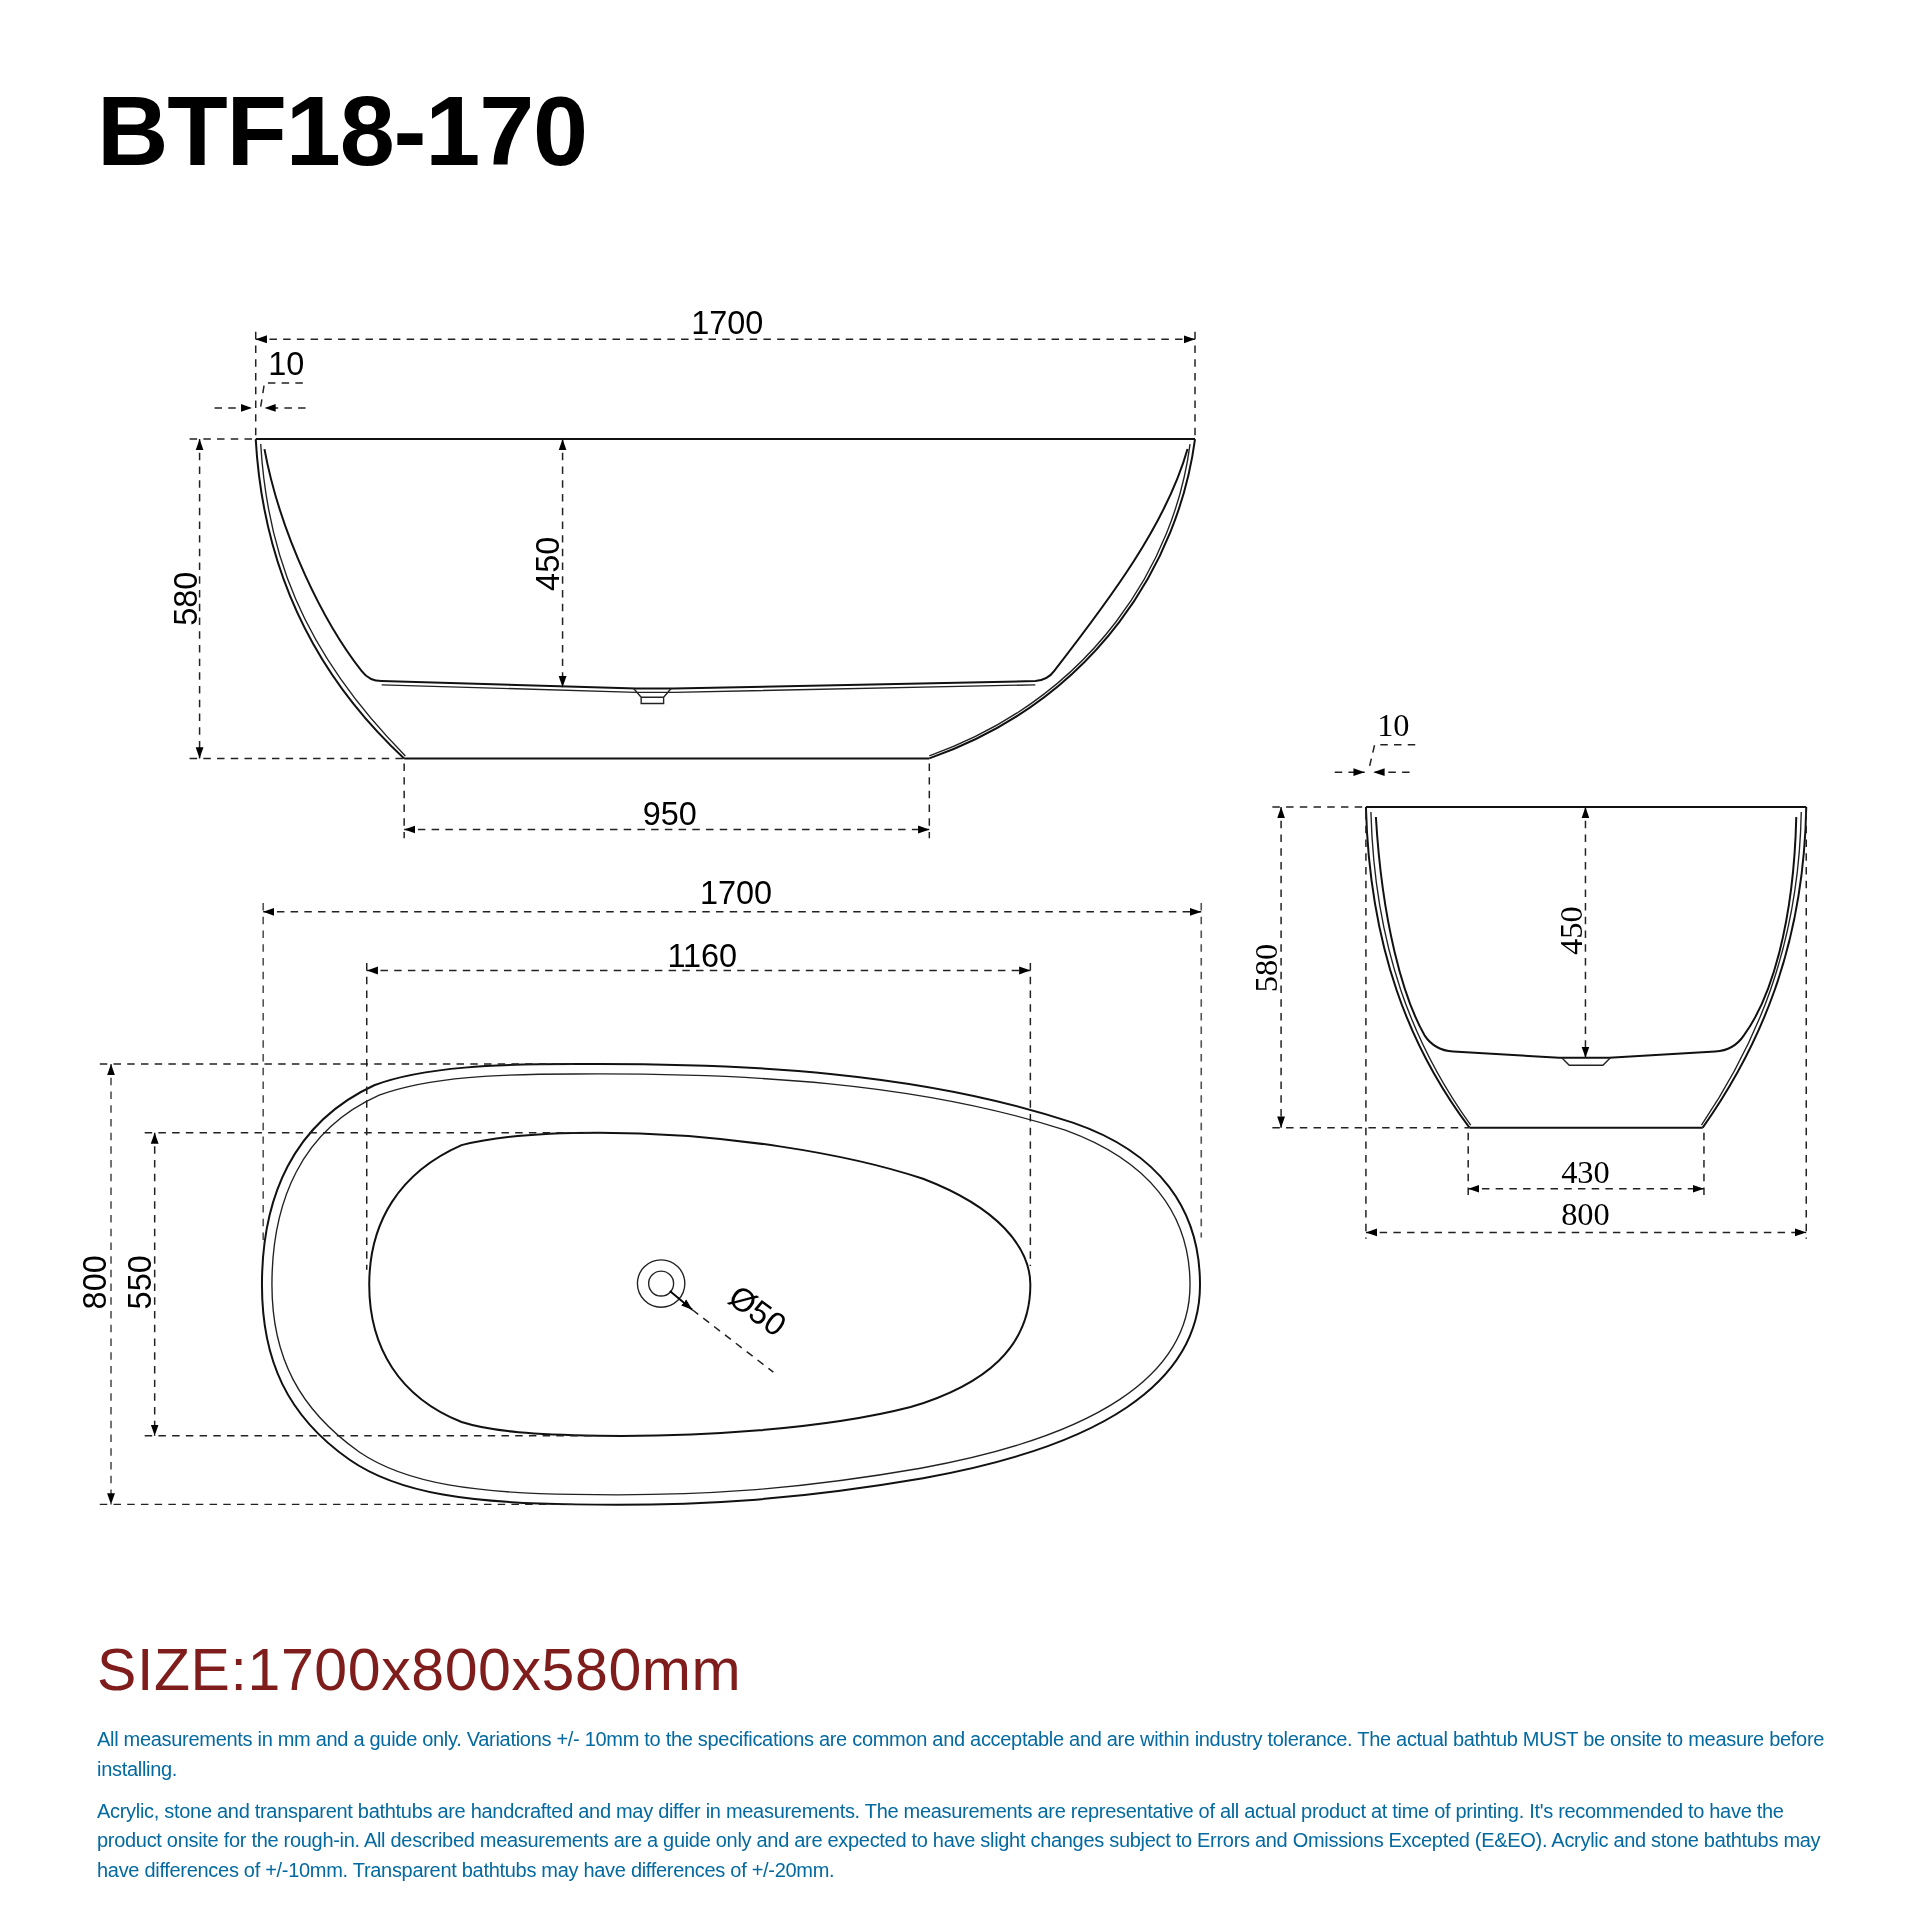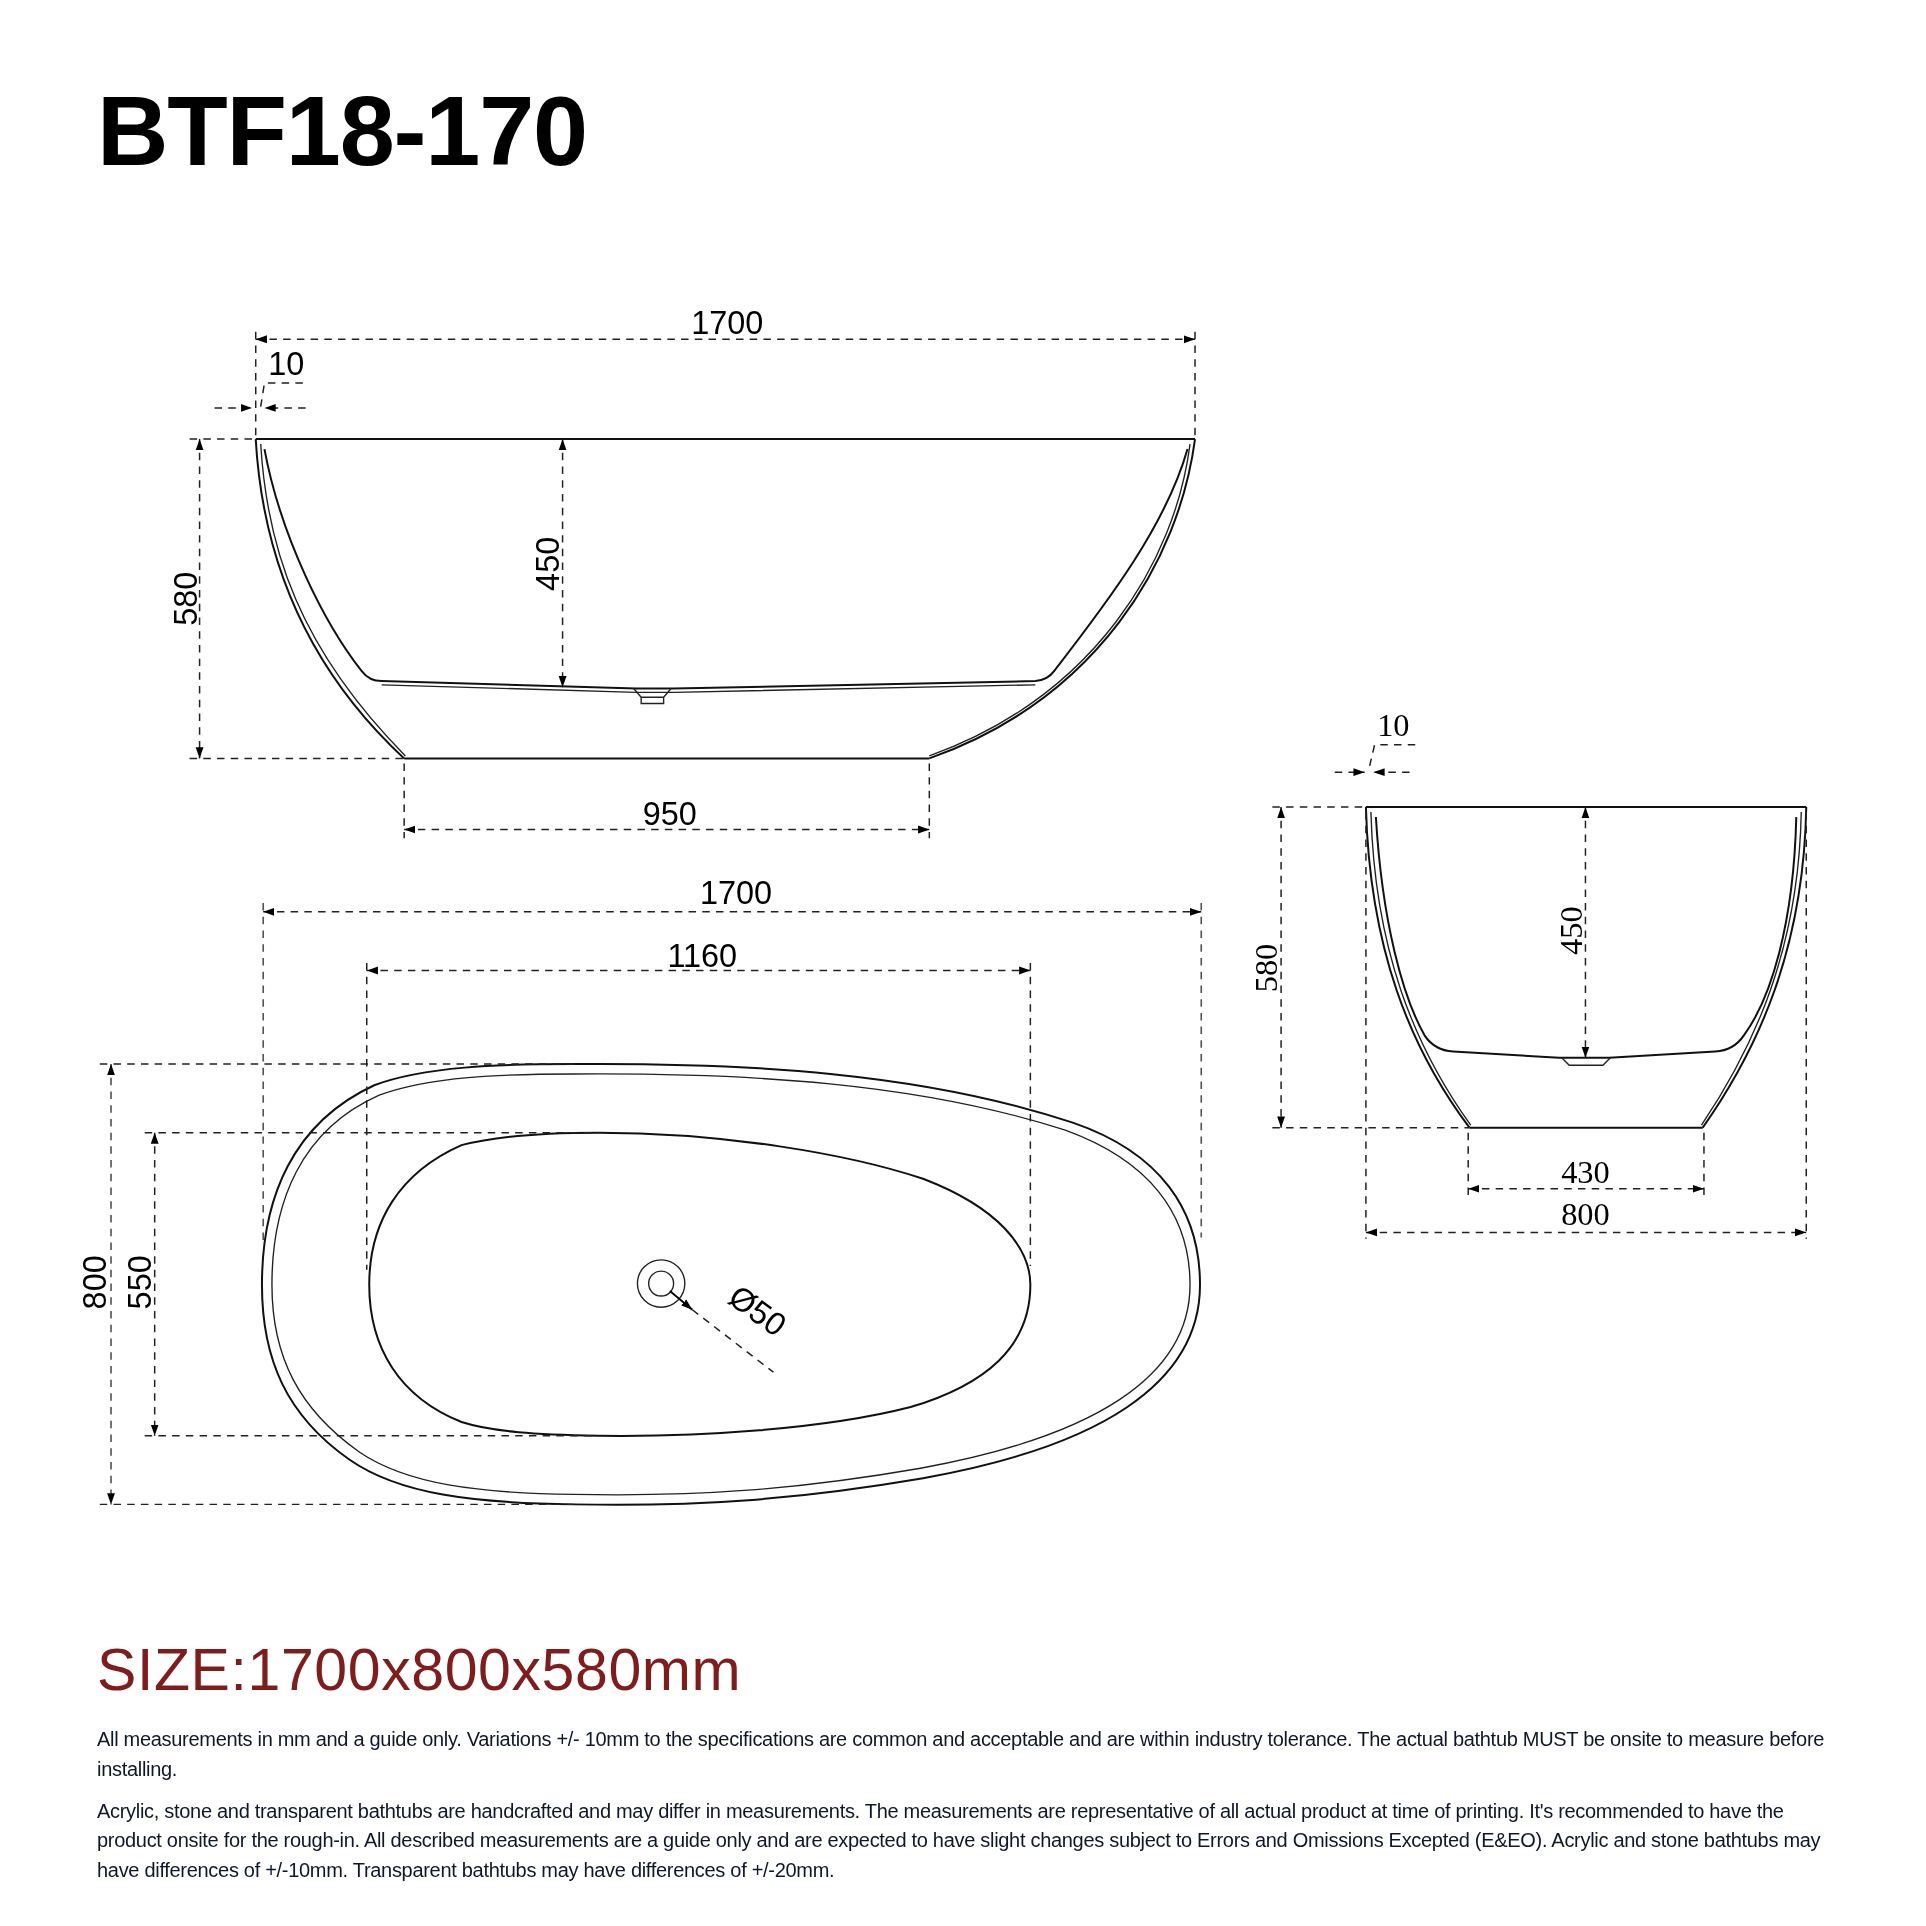--- a/index.html
+++ b/index.html
@@ -11,21 +11,21 @@
     font-size: 99px; line-height: 1; color: #000; letter-spacing: -1.2px;
   }
   .size-title {
     position: absolute; left: 97px; top: 1641px;
     font-family: "Liberation Sans", sans-serif; font-weight: normal;
     font-size: 59px; line-height: 1; color: #7f1d1d; letter-spacing: 0.6px;
   }
   .notes {
     position: absolute; left: 97px; top: 1725px; width: 1739px;
     font-family: "Liberation Sans", sans-serif; font-size: 20px;
-    line-height: 29.5px; color: #0f172a; letter-spacing: -0.3px;
+    line-height: 29.5px; color: #0369a1; letter-spacing: -0.3px;
   }
   .notes p { margin: 0 0 12.7px 0; }
   svg text { font-family: "Liberation Sans", sans-serif; fill: #000; }
   svg .serif { font-family: "Liberation Serif", serif; }
   .outline { fill: none; stroke: #111; stroke-width: 1.6; }
   .thin { fill: none; stroke: #222; stroke-width: 1.1; }
   .dim { fill: none; stroke: #222; stroke-width: 1.2; stroke-dasharray: 6 5; }
   .dimg { fill: none; stroke: #555; stroke-width: 1.3; stroke-dasharray: 6 5; }
 </style>
 </head>

